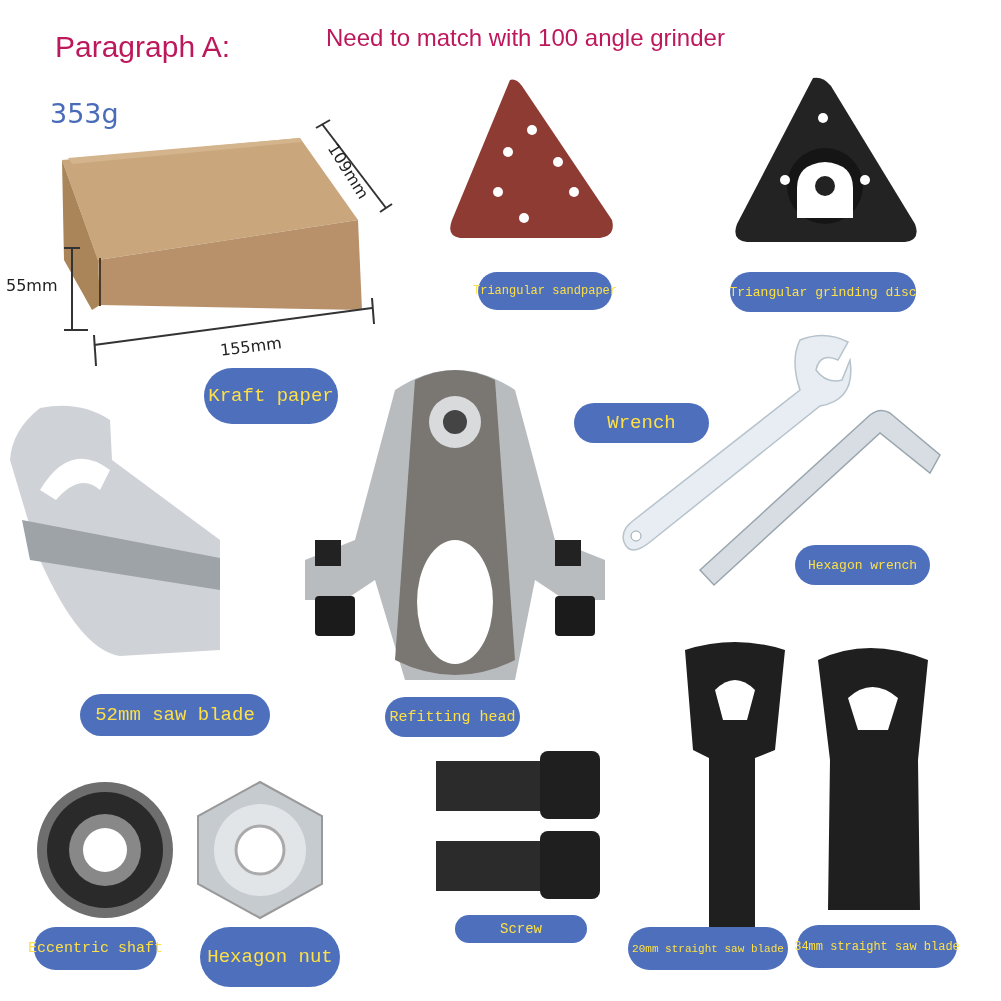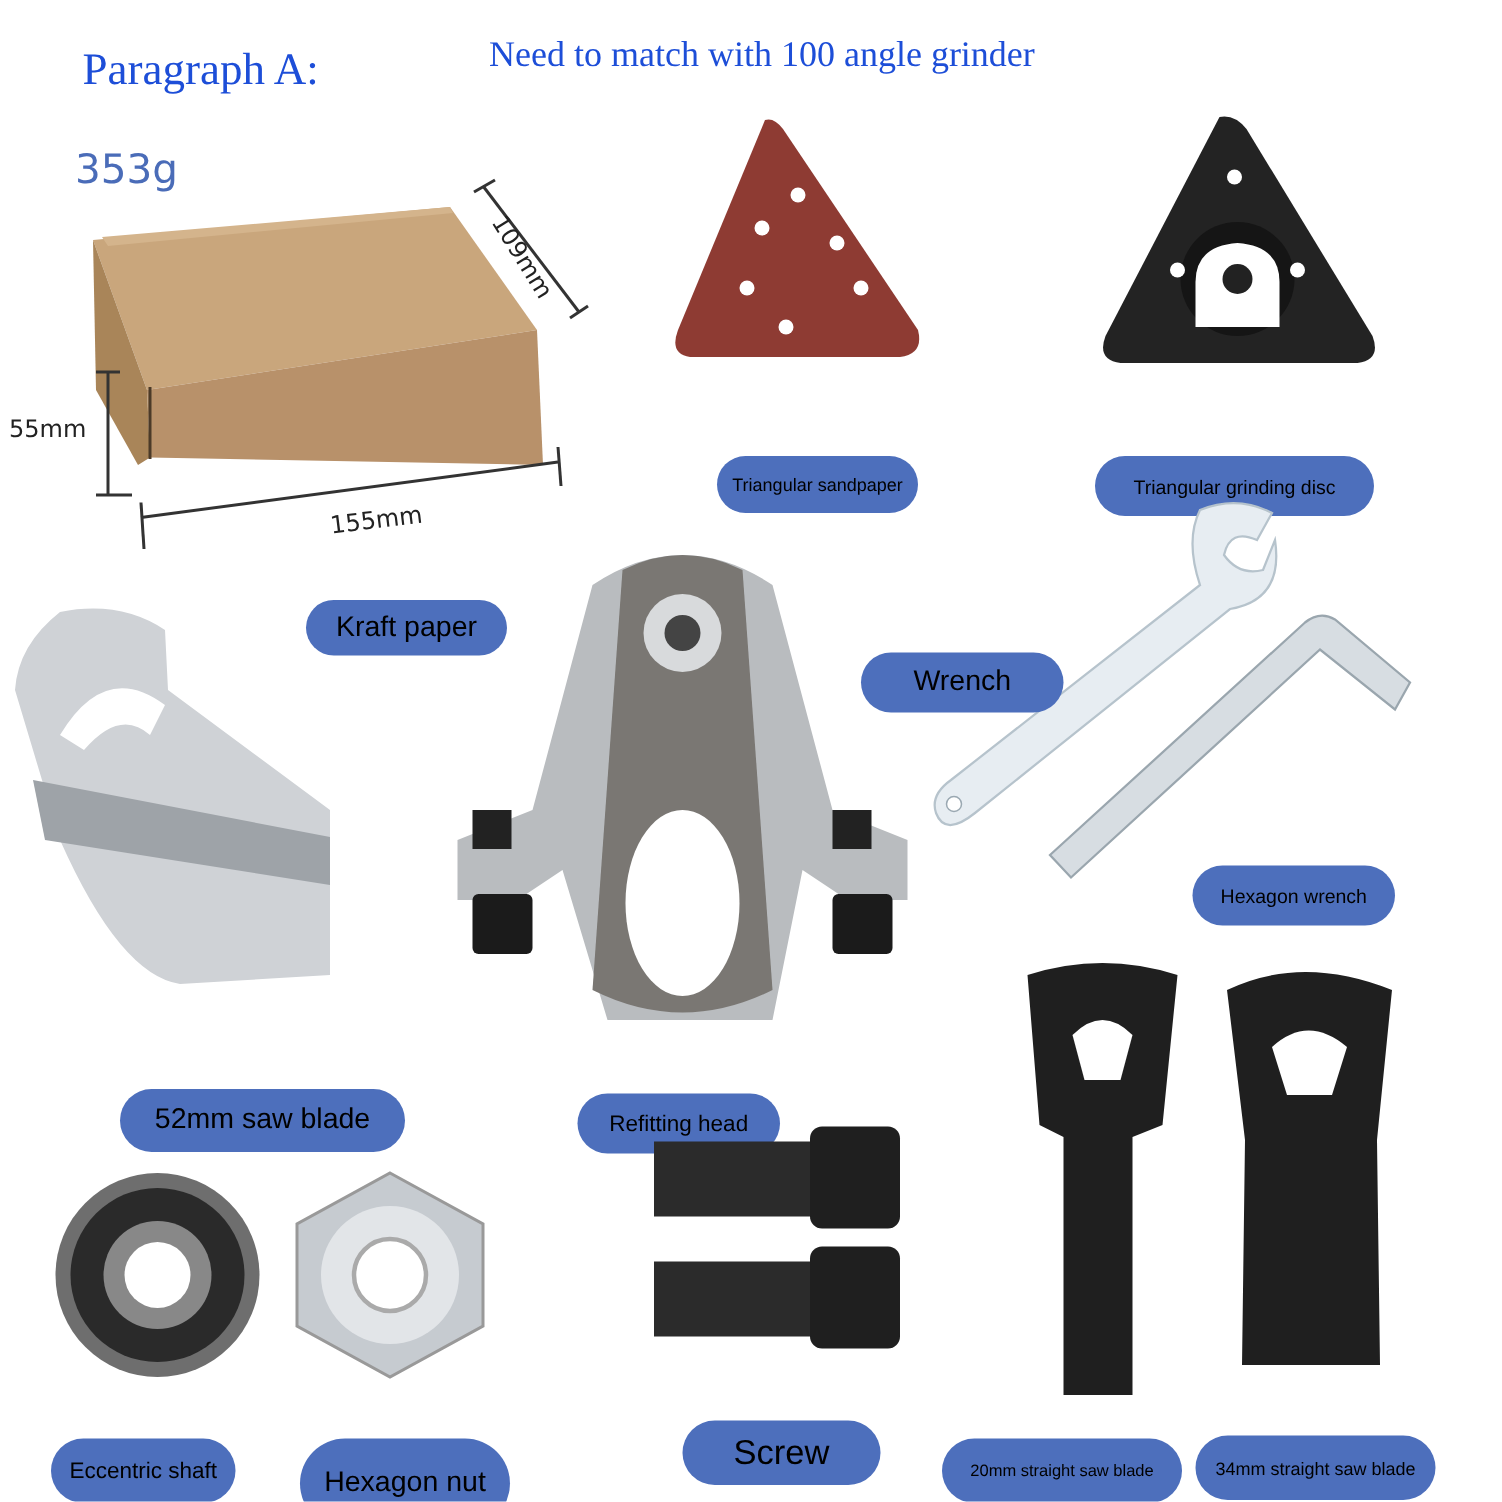--- a/index.html
+++ b/index.html
@@ -1,19 +1,19 @@
 <!DOCTYPE html>
 <html><head>
 <meta charset="utf-8">
 <style>
   html,body{margin:0;padding:0;background:#fff;}
   body{width:1001px;height:1001px;position:relative;overflow:hidden;font-family:"Liberation Sans","DejaVu Sans",sans-serif;}
   .abs{position:absolute;}
-  .pill{position:absolute;background:#4d6fbc;color:#000000;border-radius:999px;display:flex;align-items:center;justify-content:center;white-space:nowrap;font-family:Liberation Sans, sans-serif;margin-top:32px;}
-  .title{font-family:Liberation Serif, serif;color:#1d4ed8;}
+  .pill{position:absolute;background:#4d6fbc;color:#fde047;border-radius:999px;display:flex;align-items:center;justify-content:center;white-space:nowrap;font-family:Liberation Mono, monospace;}
+  .title{font-family:Liberation Sans, sans-serif;color:#be185d;}
   .dim{font-family:"DejaVu Sans",sans-serif;color:#222;font-size:16px;position:absolute;}
   svg{position:absolute;overflow:visible;}
 </style>
 </head>
 <body>
 
 <div class="abs title" style="left:55px;top:30px;font-size:30px;">Paragraph A:</div>
 <div class="abs title" style="left:326px;top:24px;font-size:24px;">Need to match with 100 angle grinder</div>
 
 <div class="abs" style="left:50px;top:98px;font-size:27px;font-weight:normal;color:#4a6cb8;font-family:'DejaVu Sans',sans-serif;">353g</div>
@@ -33,21 +33,21 @@
   <line x1="64" y1="138" x2="80" y2="138" stroke="#333" stroke-width="2"></line>
   <line x1="64" y1="220" x2="88" y2="220" stroke="#333" stroke-width="2"></line>
 
   <line x1="94" y1="235" x2="372" y2="198" stroke="#333" stroke-width="2"></line>
   <line x1="94" y1="225" x2="96" y2="256" stroke="#333" stroke-width="2"></line>
   <line x1="372" y1="188" x2="374" y2="214" stroke="#333" stroke-width="2"></line>
 </svg>
 <div class="dim" style="left:340px;top:140px;transform:rotate(58deg);transform-origin:left top;">109mm</div>
 <div class="dim" style="left:6px;top:276px;">55mm</div>
 <div class="dim" style="left:220px;top:337px;transform:rotate(-7deg);">155mm</div>
-<div class="pill" style="left:204px;top:368px;width:134px;height:37px;font-size:19px;">Kraft paper</div>
+<div class="pill" style="left:204px;top:368px;width:134px;height:56px;font-size:19px;">Kraft paper</div>
 
 <svg width="180" height="180" style="left:450px;top:80px;">
   <path d="M60,0 Q66,-2 72,6 L162,140 Q166,156 150,158 L10,158 Q-4,156 2,140 Z" fill="#8e3b33"></path>
   <circle cx="82" cy="50" r="5" fill="#fff"></circle>
   <circle cx="58" cy="72" r="5" fill="#fff"></circle>
   <circle cx="108" cy="82" r="5" fill="#fff"></circle>
   <circle cx="48" cy="112" r="5" fill="#fff"></circle>
   <circle cx="124" cy="112" r="5" fill="#fff"></circle>
   <circle cx="74" cy="138" r="5" fill="#fff"></circle>
 </svg>
@@ -109,21 +109,21 @@
   <circle cx="70" cy="70" r="24" fill="#fff" stroke="#aaa" stroke-width="3"></circle>
 </svg>
 <div class="pill" style="left:200px;top:927px;width:140px;height:60px;font-size:19px;">Hexagon nut</div>
 
 <svg width="200" height="160" style="left:430px;top:745px;">
   <rect x="6" y="16" width="110" height="50" fill="#2b2b2b"></rect>
   <rect x="110" y="6" width="60" height="68" rx="8" fill="#1f1f1f"></rect>
   <rect x="6" y="96" width="110" height="50" fill="#2b2b2b"></rect>
   <rect x="110" y="86" width="60" height="68" rx="8" fill="#1f1f1f"></rect>
 </svg>
-<div class="pill" style="left:455px;top:915px;width:132px;height:43px;font-size:23px;">Screw</div>
+<div class="pill" style="left:455px;top:915px;width:132px;height:28px;font-size:14px;">Screw</div>
 
 <svg width="130" height="300" style="left:675px;top:640px;">
   <path d="M10,10 Q60,-6 110,10 L100,110 L80,118 L80,290 L34,290 L34,118 L18,110 Z" fill="#1f1f1f"></path>
   <path d="M40,50 Q60,30 80,50 L72,80 L48,80 Z" fill="#fff"></path>
 </svg>
 <div class="pill" style="left:628px;top:927px;width:160px;height:43px;font-size:11px;">20mm straight saw blade</div>
 
 <svg width="150" height="300" style="left:808px;top:640px;">
   <path d="M10,20 Q60,-4 120,20 L110,120 L112,270 L20,270 L22,120 Z" fill="#1f1f1f"></path>
   <path d="M40,58 Q64,36 90,58 L80,90 L50,90 Z" fill="#fff"></path>

